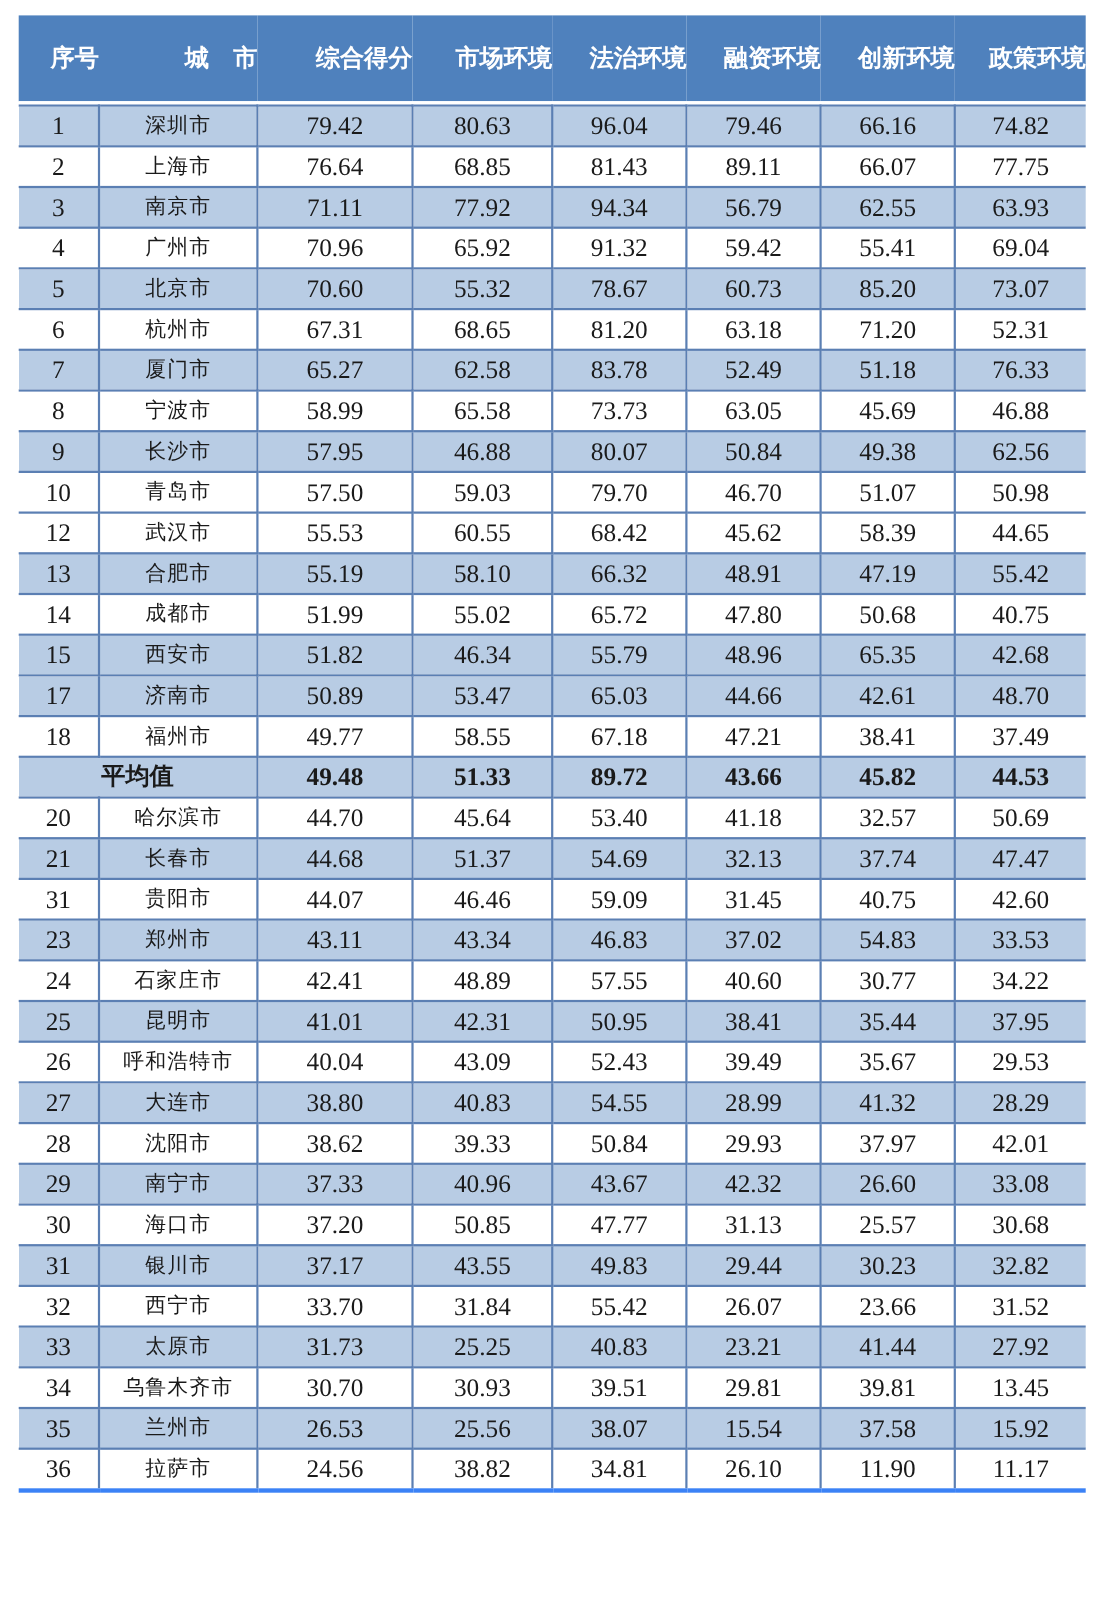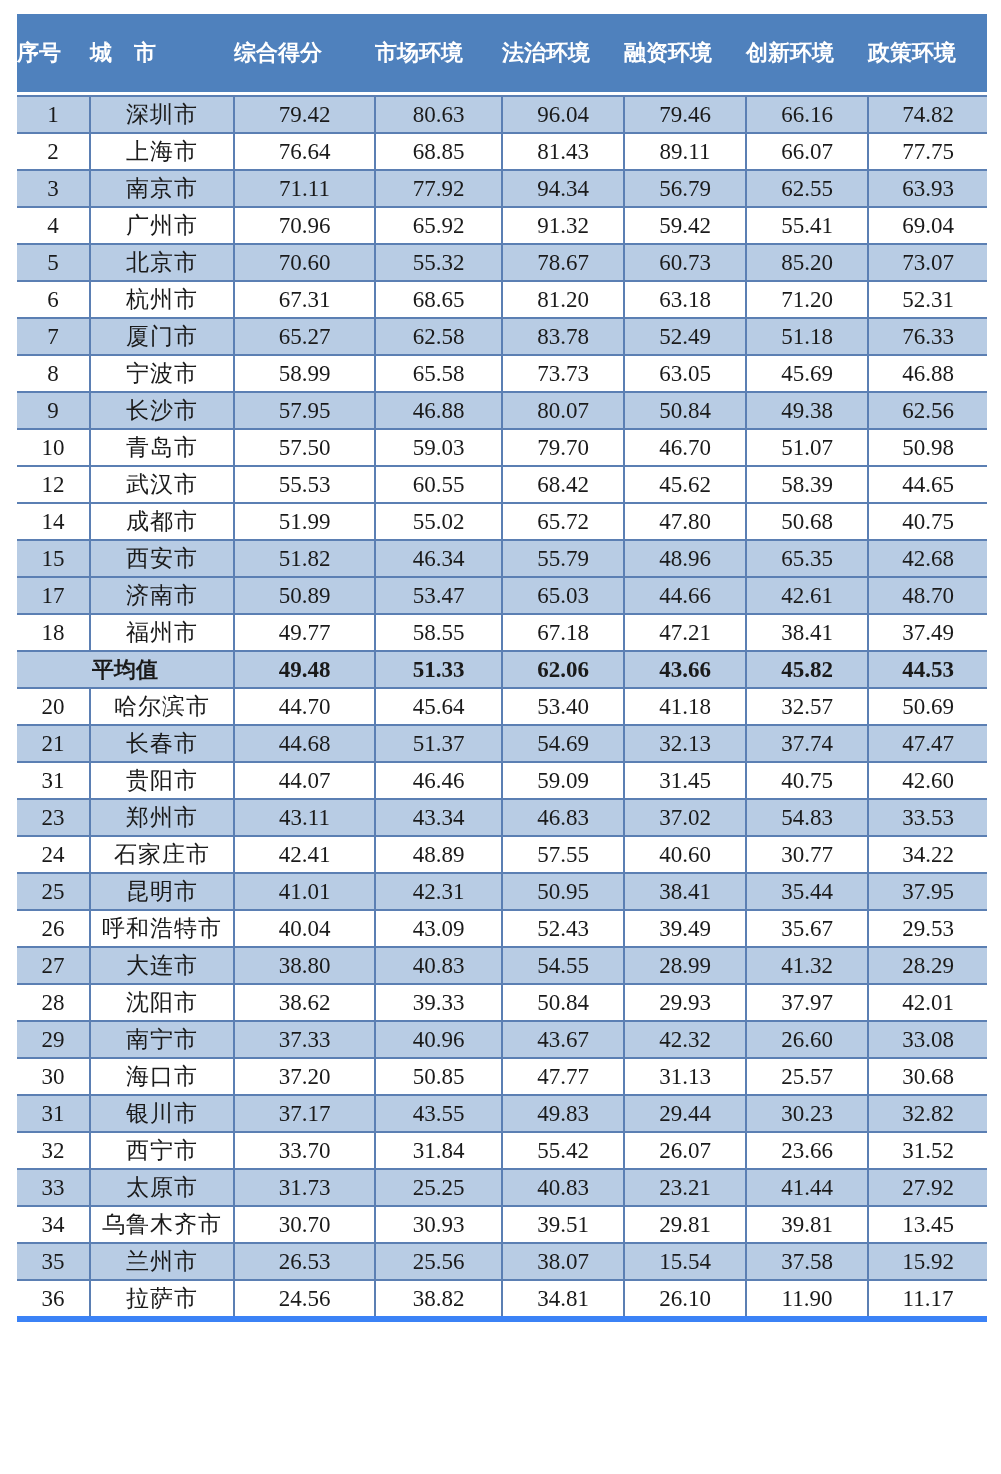--- a/index.html
+++ b/index.html
@@ -35,21 +35,21 @@
     col.c-innov { width: 122px; }
     col.c-policy { width: 119px; }
 
     thead th {
       background: #4f81bd;
       color: #ffffff;
       height: 78px;
       font-family: "DejaVu Sans", "Liberation Sans", sans-serif;
       font-weight: bold;
       font-size: 22px;
-      text-align: left;
+      text-align: right;
       padding: 0;
       border: none;
       letter-spacing: 0;
     }
     thead th.city-h { letter-spacing: 0; }
     .header-gap td {
       height: 3px;
       padding: 0;
       background: #ffffff;
       border: none;
@@ -72,24 +72,24 @@
     tbody tr.odd td { background: #b8cce4; }
     tbody tr.even td { background: #ffffff; }
     tbody tr.avg td { background: #b8cce4; font-weight: bold; }
     tbody tr.avg td.avg-label {
       font-family: "DejaVu Sans", "Liberation Sans", sans-serif;
       font-size: 22px;
       text-align: center;
     }
     td.city {
       font-family: "DejaVu Sans", "Liberation Sans", sans-serif;
-      font-size: 23px;
+      font-size: 19px;
       letter-spacing: 1px;
     }
-    tbody tr.last td { border-bottom: 6px solid #3b82f6; }
+    tbody tr.last td { border-bottom: 4px solid #3b82f6; }
   </style>
 </head>
 <body>
 
 <div class="table-wrap">
   <table>
     <colgroup>
       <col class="c-rank">
         <col class="c-city">
         <col class="c-total">
@@ -218,20 +218,30 @@
         <tr class="even">
           <td>12</td>
           <td class="city">武汉市</td>
           <td>55.53</td>
           <td>60.55</td>
           <td>68.42</td>
           <td>45.62</td>
           <td>58.39</td>
           <td>44.65</td>
         </tr>
+        <tr class="odd">
+          <td>13</td>
+          <td class="city">合肥市</td>
+          <td>55.19</td>
+          <td>58.10</td>
+          <td>66.32</td>
+          <td>48.91</td>
+          <td>47.19</td>
+          <td>55.42</td>
+        </tr>
         <tr class="even">
           <td>14</td>
           <td class="city">成都市</td>
           <td>51.99</td>
           <td>55.02</td>
           <td>65.72</td>
           <td>47.80</td>
           <td>50.68</td>
           <td>40.75</td>
         </tr>
@@ -262,21 +272,21 @@
           <td>58.55</td>
           <td>67.18</td>
           <td>47.21</td>
           <td>38.41</td>
           <td>37.49</td>
         </tr>
         <tr class="avg">
           <td colspan="2" class="avg-label">平均值</td>
           <td>49.48</td>
           <td>51.33</td>
-          <td>62.06</td>
+          <td>89.72</td>
           <td>43.66</td>
           <td>45.82</td>
           <td>44.53</td>
         </tr>
         <tr class="even">
           <td>20</td>
           <td class="city">哈尔滨市</td>
           <td>44.70</td>
           <td>45.64</td>
           <td>53.40</td>

